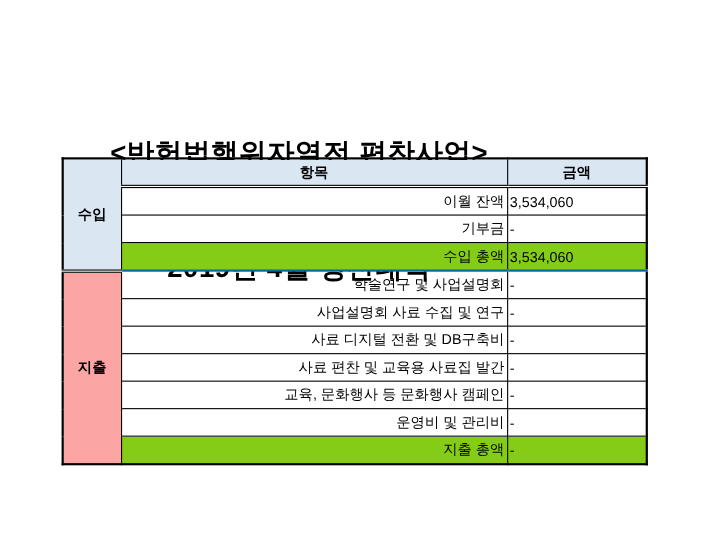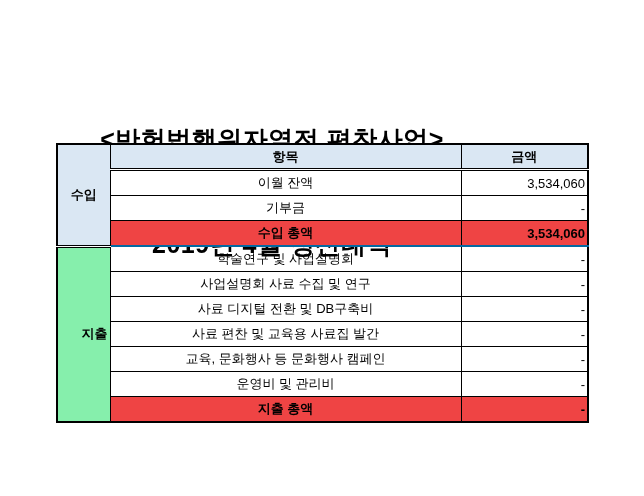--- a/index.html
+++ b/index.html
@@ -45,36 +45,36 @@
     white-space: nowrap;
   }
   tr.header-row td {
     height: 23px;
     font-weight: bold;
     text-align: center;
     background: #dae7f3;
     border-bottom: 3px double #000;
   }
   td.section-label {
-    background: #86efac;
+    background: #fca5a5;
     font-weight: bold;
-    text-align: right;
+    text-align: center;
     vertical-align: middle;
     border-right: 2px solid #000;
   }
   td.item-cell {
-    text-align: center;
+    text-align: right;
   }
   td.amount-cell {
-    text-align: right;
+    text-align: left;
     padding-right: 7px;
   }
   tr.total-row td {
-    background: #ef4444;
-    font-weight: bold;
+    background: #84cc16;
+    font-weight: normal;
   }
   tr.section-start td {
     border-top: 2px solid #0369a1;
   }
 </style>
 </head>
 <body>
 
 <div class="title-block">
   <div>&lt;반헌법행위자열전 편찬사업&gt;</div>

